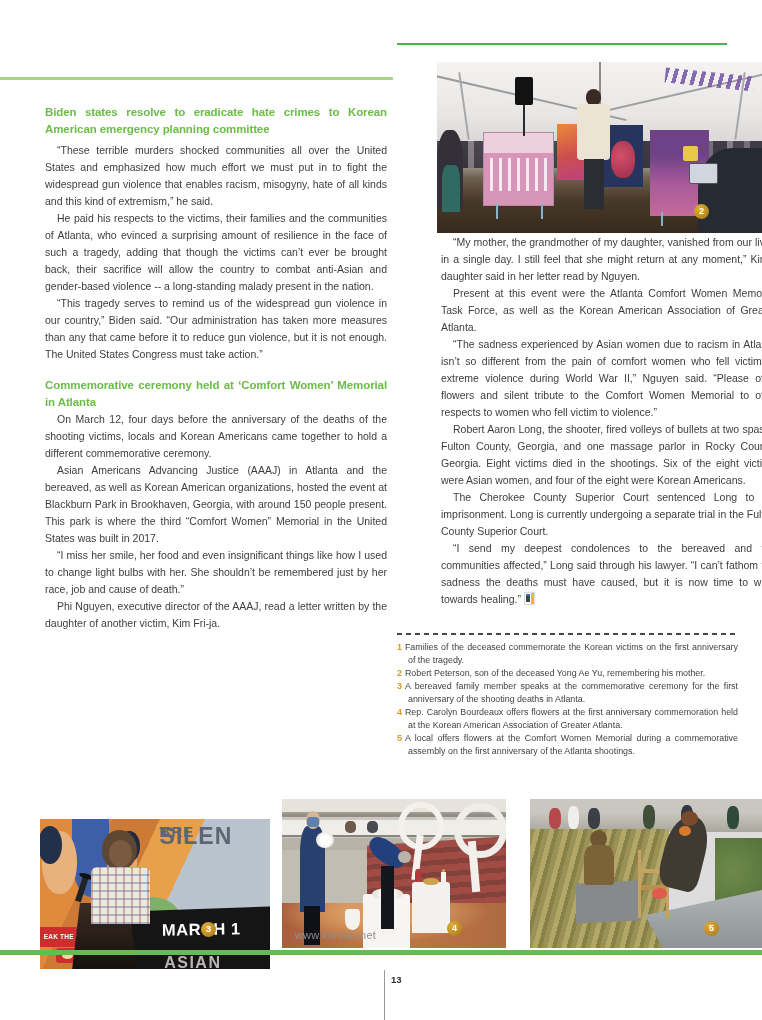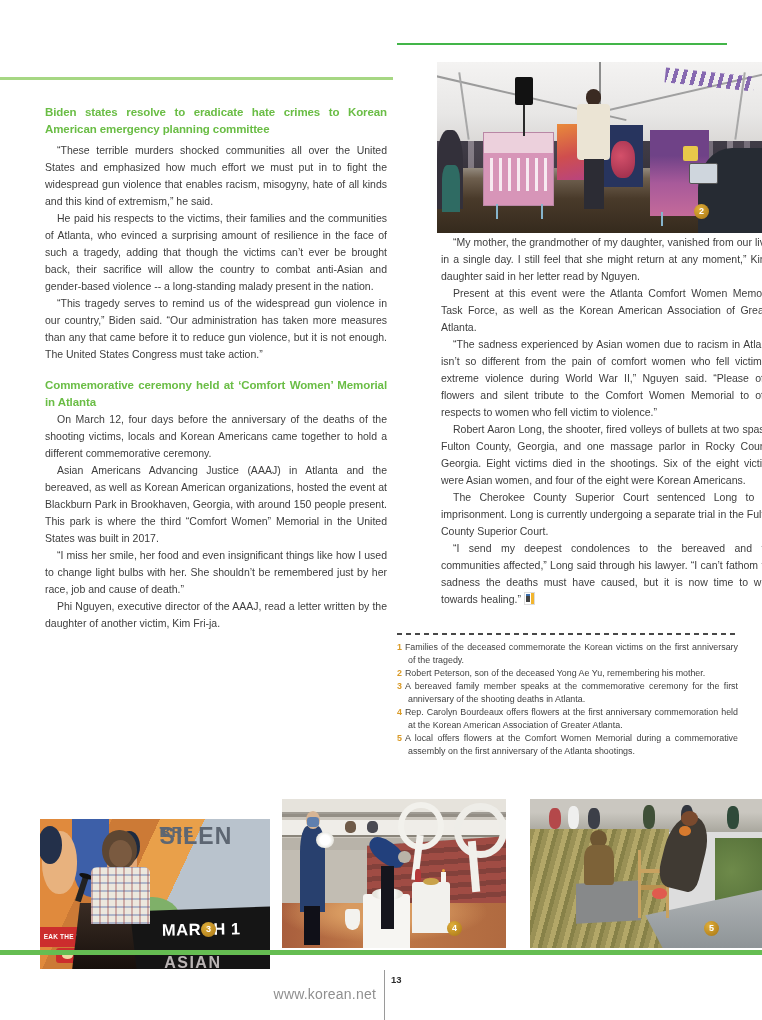--- a/index.html
+++ b/index.html
@@ -38,21 +38,21 @@
   .ph4{left:242px;top:783px;width:224px;height:149px;}
   .ph5{left:490px;top:783px;width:240px;height:149px;}
   
   .badge{position:absolute;width:15px;height:15px;border-radius:50%;
          background:radial-gradient(circle at 35% 30%,#dfae3a,#b5831d 75%);
          color:#fff;font-size:9px;font-weight:bold;line-height:15px;text-align:center;
          font-family:"Liberation Sans",sans-serif;}
   .b2{left:694px;top:204px;} .b3{left:201px;top:922px;} .b4{left:447px;top:921px;} .b5{left:704px;top:921px;}
   
   .footer-bar{left:0;top:950px;width:762px;height:5px;background:#65bd52;}
-  .footer-url{left:226px;top:986px;width:150px;text-align:right;font-size:14px;color:#8f8f8f;letter-spacing:.2px;}
+  .footer-url{left:226px;top:929px;width:150px;text-align:right;font-size:11px;color:#8f8f8f;letter-spacing:.2px;}
   .footer-divider{left:384px;top:970px;width:1px;height:50px;background:#9a9a9a;}
   .footer-page{left:391px;top:974px;font-size:9.5px;font-weight:bold;color:#2b2b2b;}
 
   
   .p2-canopy{inset:0;background:linear-gradient(180deg,#f4f3f2 0%,#e8e7e6 30%,#dad8d6 48%,#b8b4ae 56%,#6e5f4e 68%,#493a2a 80%,#352a1d 100%);}
   .p2-f1{left:-4%;top:20%;width:62%;height:2px;background:#9b9b9b;transform:rotate(13deg);}
   .p2-f2{right:-4%;top:18%;width:62%;height:2px;background:#a0a0a0;transform:rotate(-13deg);}
   .p2-f3{left:49%;top:0;width:2px;height:34%;background:#8d8d8d;}
   .p2-f4{left:8%;top:6%;width:2px;height:40%;background:#a8a8a8;transform:rotate(-8deg);}
   .p2-f5{right:8%;top:6%;width:2px;height:40%;background:#a8a8a8;transform:rotate(8deg);}

